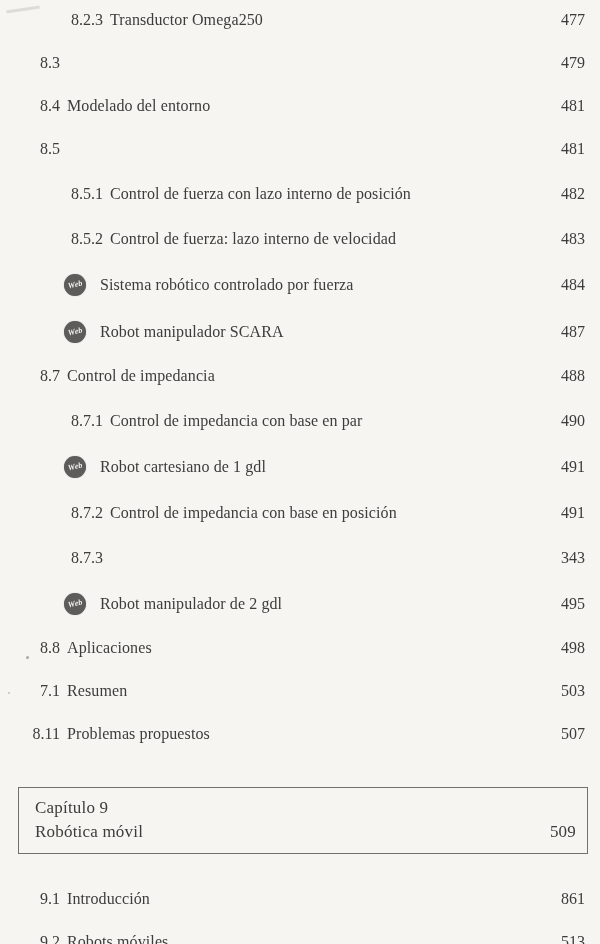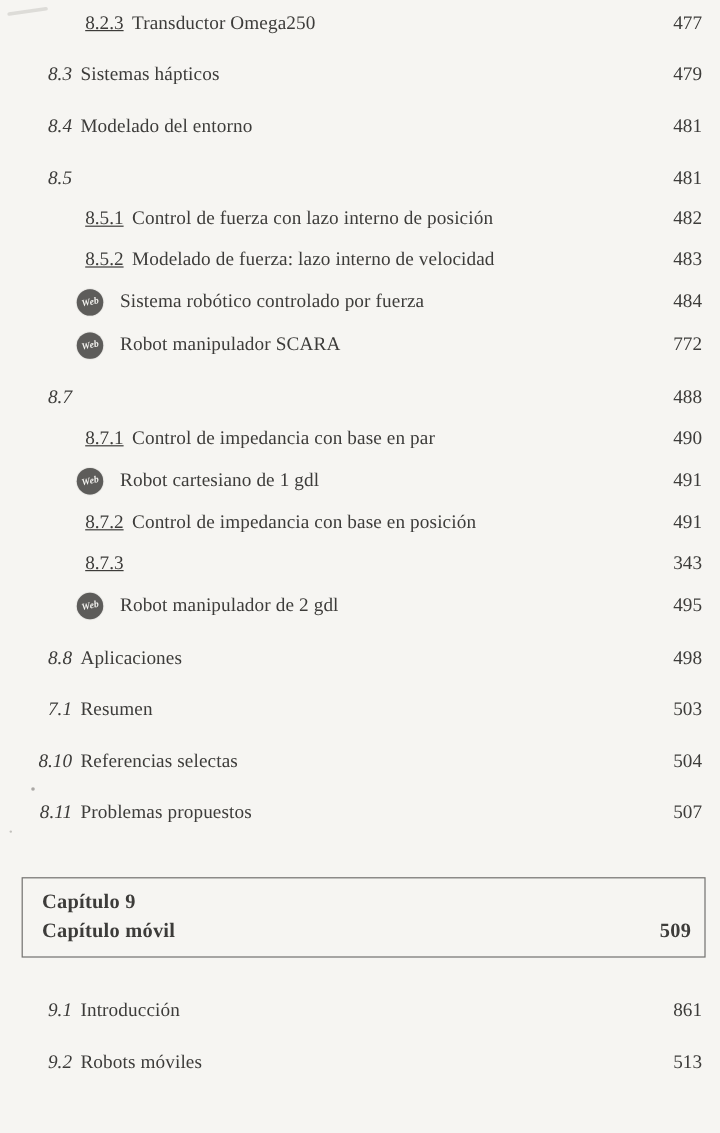--- a/index.html
+++ b/index.html
@@ -20,30 +20,30 @@
     position: relative;
   }
   .row {
     display: flex;
     align-items: baseline;
     line-height: 20px;
     font-size: 16px;
     margin-top: 23px;
   }
   .toc-list > .row:first-child { margin-top: 0; }
-  .row.subsection, .row.web { margin-top: 14px; }
+  .row.subsection, .row.web { margin-top: 25px; }
   .num {
     display: inline-block;
     text-align: right;
     margin-right: 7px;
     flex: 0 0 auto;
     white-space: pre;
   }
-  .row.section .num { width: 42px; font-style: italic; }
-  .row.subsection .num { width: 85px; text-decoration: underline; }
+  .row.section .num { width: 42px; }
+  .row.subsection .num { width: 85px; }
   .label {
     white-space: nowrap;
     letter-spacing: 0.1px;
   }
   .pagenum {
     margin-left: auto;
     flex: 0 0 auto;
   }
   
   .web-badge {
@@ -75,21 +75,21 @@
     margin-top: 43px;
     border: 1.5px solid #72716e;
     background: transparent;
     padding: 8px 11px 9px 16px;
     margin-right: -3px;
   }
   .chapter-box .line {
     display: flex;
     align-items: flex-end;
     font-size: 17px;
-    font-weight: bold;
+    font-weight: normal;
     line-height: 24px;
     letter-spacing: 0.2px;
   }
   #toc-after { margin-top: 35px; }
   
   .smudge-top {
     position: absolute;
     left: 6px;
     top: 8px;
     width: 34px;
@@ -129,58 +129,58 @@
   <div class="speck2"></div>
 
   <div class="toc-list" id="toc-before">
       <div class="row subsection">
         <span class="num">8.2.3</span>
         <span class="label">Transductor Omega250</span>
         <span class="pagenum">477</span>
       </div>
       <div class="row section">
         <span class="num">8.3</span>
-        <span class="label">Sistemas hápticos</span>
         <span class="pagenum">479</span>
       </div>
       <div class="row section">
         <span class="num">8.4</span>
         <span class="label">Modelado del entorno</span>
         <span class="pagenum">481</span>
       </div>
       <div class="row section">
         <span class="num">8.5</span>
         <span class="pagenum">481</span>
       </div>
       <div class="row subsection">
         <span class="num">8.5.1</span>
         <span class="label">Control de fuerza con lazo interno de posición</span>
         <span class="pagenum">482</span>
       </div>
       <div class="row subsection">
         <span class="num">8.5.2</span>
-        <span class="label">Modelado de fuerza: lazo interno de velocidad</span>
+        <span class="label">Control de fuerza: lazo interno de velocidad</span>
         <span class="pagenum">483</span>
       </div>
       <div class="row web">
         <span class="web-badge">
           <span class="web-badge-text">Web</span>
         </span>
         <span class="label">Sistema robótico controlado por fuerza</span>
         <span class="pagenum">484</span>
       </div>
       <div class="row web">
         <span class="web-badge">
           <span class="web-badge-text">Web</span>
         </span>
         <span class="label">Robot manipulador SCARA</span>
-        <span class="pagenum">772</span>
+        <span class="pagenum">487</span>
       </div>
       <div class="row section">
         <span class="num">8.7</span>
+        <span class="label">Control de impedancia</span>
         <span class="pagenum">488</span>
       </div>
       <div class="row subsection">
         <span class="num">8.7.1</span>
         <span class="label">Control de impedancia con base en par</span>
         <span class="pagenum">490</span>
       </div>
       <div class="row web">
         <span class="web-badge">
           <span class="web-badge-text">Web</span>
@@ -208,37 +208,32 @@
         <span class="num">8.8</span>
         <span class="label">Aplicaciones</span>
         <span class="pagenum">498</span>
       </div>
       <div class="row section">
         <span class="num">7.1</span>
         <span class="label">Resumen</span>
         <span class="pagenum">503</span>
       </div>
       <div class="row section">
-        <span class="num">8.10</span>
-        <span class="label">Referencias selectas</span>
-        <span class="pagenum">504</span>
-      </div>
-      <div class="row section">
         <span class="num">8.11</span>
         <span class="label">Problemas propuestos</span>
         <span class="pagenum">507</span>
       </div>
     </div>
 
   <div class="chapter-box">
     <div class="line">
       <span>Capítulo 9</span>
     </div>
     <div class="line">
-      <span>Capítulo móvil</span>
+      <span>Robótica móvil</span>
       <span class="pagenum">509</span>
     </div>
   </div>
 
   <div class="toc-list" id="toc-after">
       <div class="row section">
         <span class="num">9.1</span>
         <span class="label">Introducción</span>
         <span class="pagenum">861</span>
       </div>

